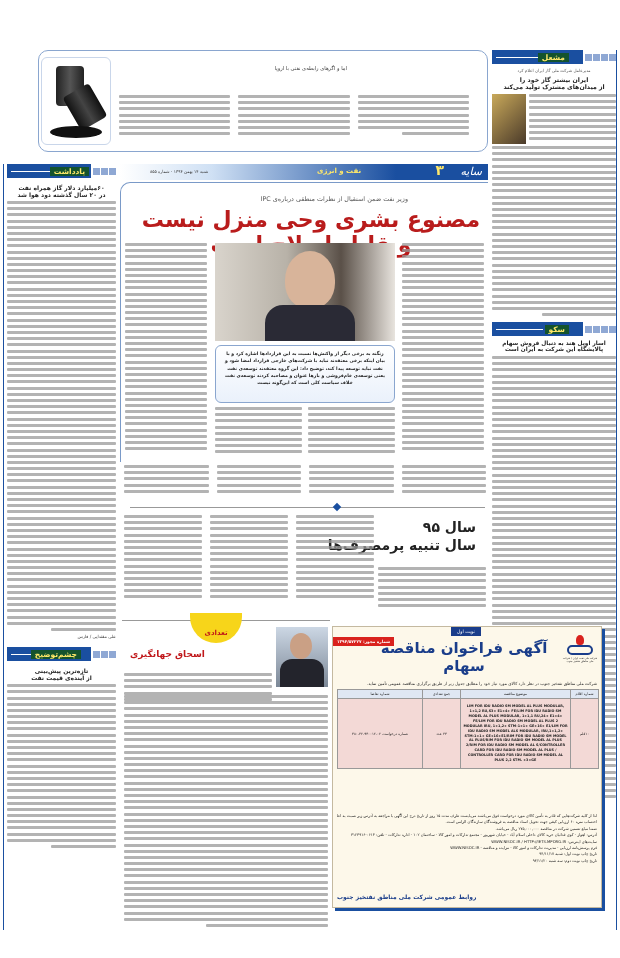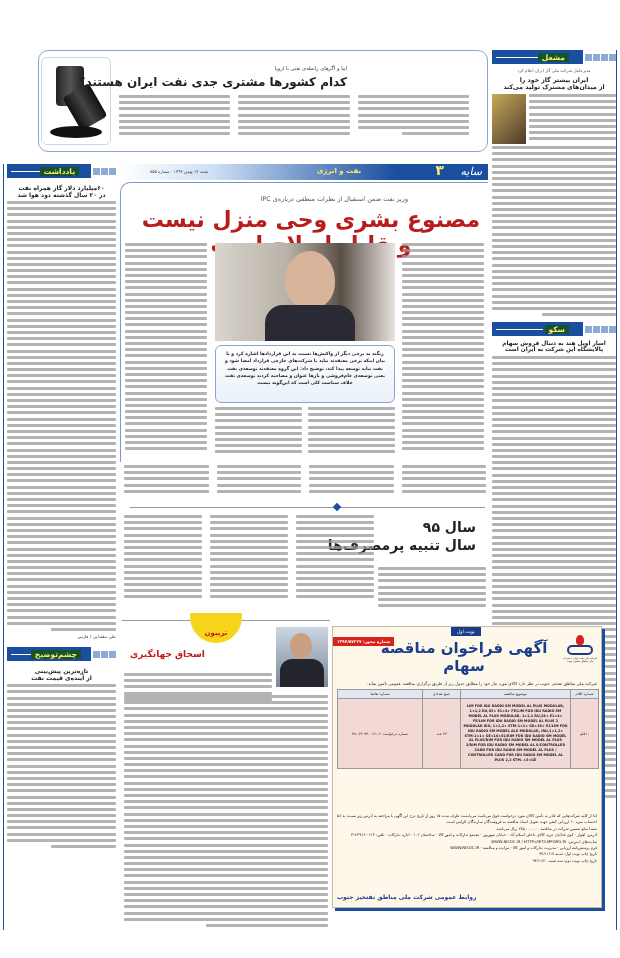--- a/index.html
+++ b/index.html
@@ -21,21 +21,20 @@
 </head>
 <body>
 
 <div class="abs rounded-box" style="left:38px; top:50px; width:450px; height:102px; border-color:#8aa6cf;">
   <div class="abs" style="left:2px; top:6px; width:70px; height:88px; border:1px solid #c9d6ea; border-radius:6px; background:#fff;">
     <div style="position:absolute; left:14px; top:8px; width:28px; height:40px; background:linear-gradient(90deg,#222,#555,#222); border-radius:4px;"></div>
     <div style="position:absolute; left:28px; top:30px; width:30px; height:38px; background:linear-gradient(90deg,#111,#444,#111); border-radius:4px; transform:rotate(-30deg);"></div>
     <div style="position:absolute; left:8px; top:68px; width:52px; height:12px; background:#111; border-radius:50%;"></div>
   </div>
   <div class="abs" style="right:140px; top:14px; font-size:5.2px; color:#444;">اما و اگرهای رابطه‌ی نفتی با اروپا</div>
-  <div class="abs headline" style="right:140px; top:24px; font-size:12px;">کدام کشورها مشتری جدی نفت ایران هستند؟</div>
   <div class="abs" style="left:80px; top:44px; width:350px; height:56px; display:flex; gap:8px;">
     <div style="flex:1">
         <div class="txtline"></div>
         <div class="txtline"></div>
         <div class="txtline"></div>
         <div class="txtline"></div>
         <div class="txtline"></div>
         <div class="txtline"></div>
         <div class="txtline short"></div>
       </div>
@@ -213,21 +212,21 @@
   <div class="abs" style="right:6px; top:1px; color:#fff; font-size:11px; font-style:italic;">
     <span>سایه</span>
   </div>
   <div class="abs" style="right:44px; top:-2px; color:#ffe86a; font-weight:bold; font-size:14px;">۳</div>
   <div class="abs" style="left:165px; top:3px; color:#ffe86a; font-weight:bold; font-size:7px;margin-left:32px;">نفت و انرژی</div>
   <div class="abs" style="left:30px; top:5px; color:#333; font-size:4.2px;">شنبه ۱۴ بهمن ۱۳۹۴ - شماره ۸۵۵</div>
 </div>
 
 <div class="abs" style="left:3px; top:164px; width:113px; height:766px; border-left:1.5px solid #1a4fa0; padding-left:3px;">
   <div class="section-tab">
-    <div class="bar" style="padding-right:12px;">
+    <div class="bar" style="padding-right:2px;">
         <span class="label">یادداشت</span>
       </div>
     <div class="squares" style="order:-1">
         <span></span>
         <span></span>
         <span></span>
       </div>
   </div>
   <div class="headline" style="font-size:6px; margin-top:6px;">۶۰میلیارد دلار گاز همراه نفت</div>
   <div class="headline" style="font-size:6px;">در ۲۰ سال گذشته دود هوا شد</div>
@@ -551,21 +550,21 @@
       <div class="txtline"></div>
       <div class="txtline"></div>
       <div class="txtline"></div>
       <div class="txtline"></div>
       <div class="txtline"></div>
   </div>
 </div>
 
 <div class="abs" style="left:122px; top:620px; width:208px; height:310px; border-top:1px solid #999;">
   <div class="abs" style="left:68px; top:-8px; width:52px; height:30px; background:#f7d51a; border-radius:0 0 26px 26px; display:flex; align-items:flex-end; justify-content:center; padding-bottom:6px;">
-    <span style="color:#c01818; font-weight:bold; font-size:7px;">تریبون</span>
+    <span style="color:#c01818; font-weight:bold; font-size:7px;">تعدادی</span>
   </div>
   <div class="abs" style="left:8px; top:28px; color:#c0181b; font-weight:bold; font-size:9px;">اسحاق جهانگیری</div>
   <div class="abs photo" style="right:2px; top:6px; width:52px; height:60px; background:linear-gradient(180deg,#ccd7e4,#7c8897);">
     <div style="position:absolute; left:14px; top:6px; width:22px; height:26px; border-radius:50%; background:#caa085;"></div>
     <div style="position:absolute; left:4px; top:32px; width:44px; height:28px; background:#23242c; border-radius:12px 12px 0 0;"></div>
   </div>
   <div class="abs" style="left:2px; top:52px; width:148px;">
     <div class="txtline"></div>
       <div class="txtline"></div>
       <div class="txtline"></div>

